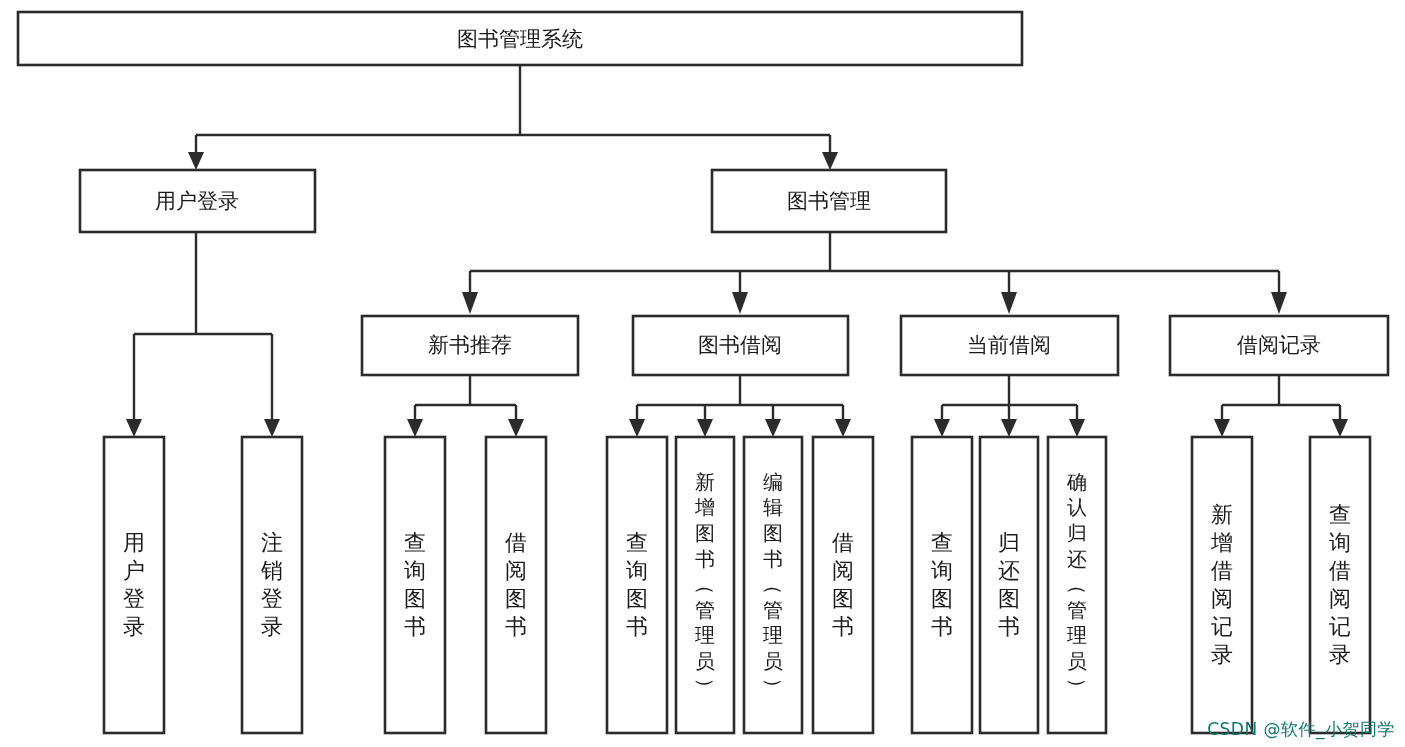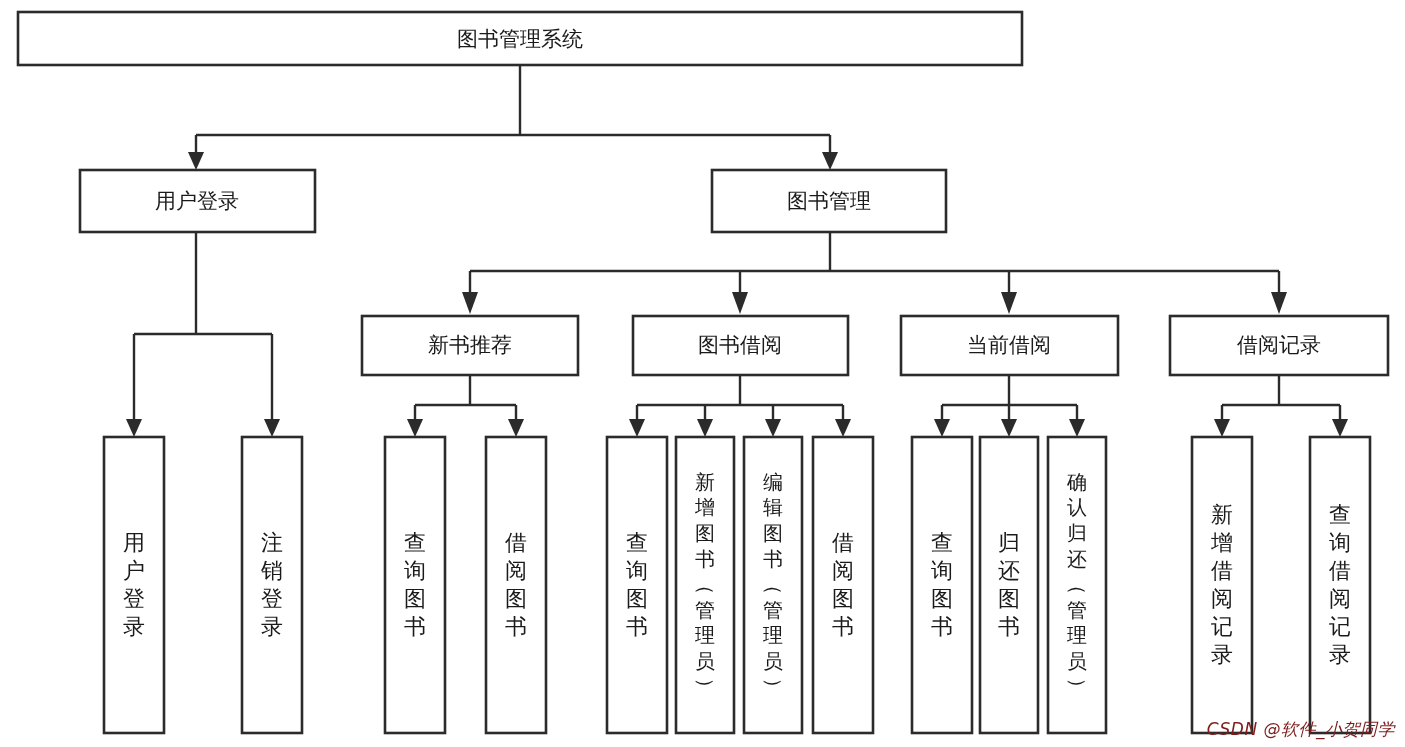--- a/index.html
+++ b/index.html
@@ -47,27 +47,26 @@
     fill: #1a1a1a;
     font-family: "DejaVu Sans", "Liberation Sans", sans-serif;
     font-size: 21px;
     text-anchor: middle;
     dominant-baseline: middle;
   }
   .watermark {
     position: absolute;
     right: 10px;
     bottom: 6px;
-    color: #7f1d1d;
+    color: #0f766e;
     font-size: 17px;
     font-family: "DejaVu Sans", "Liberation Sans", sans-serif;
     letter-spacing: 0.5px;
     white-space: nowrap;
     pointer-events: none;
-    font-style: italic;
   }
 </style>
 </head>
 <body>
 
 <div id="diagram-root">
 
   <svg id="tree-svg" viewBox="0 0 1405 747" xmlns="http://www.w3.org/2000/svg">
 
     <g>

